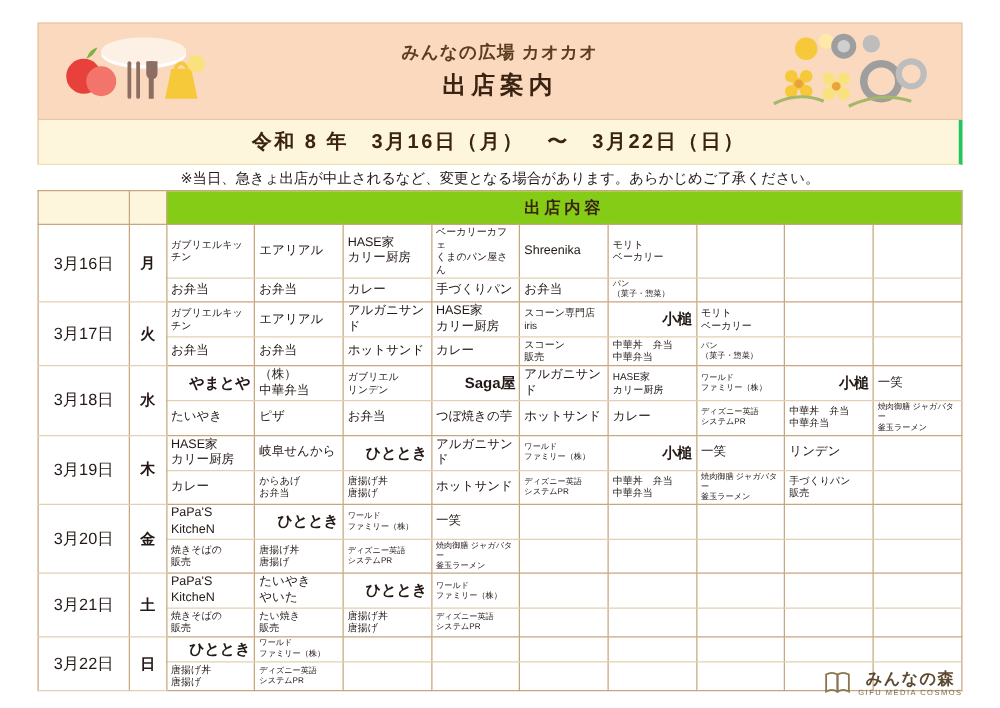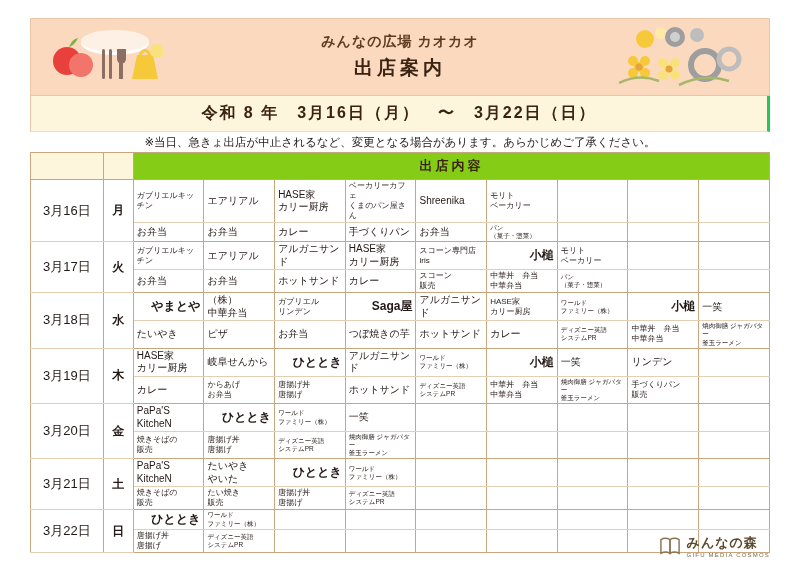--- a/index.html
+++ b/index.html
@@ -89,21 +89,21 @@
   .big{font-size:12px;font-weight:bold;text-align:right;}
   .mid{font-size:10px;}
   .sm{font-size:8px;}
   .xs{font-size:6.5px;}
   .row-top td{border-bottom:1px solid #e3cfb4;}
   .row-bot td{border-top:none;}
   .empty{background:#ffffff;}
   
   .footer{
     position:absolute;right:30px;bottom:8px;
-    display:flex;align-items:center;gap:6px;
+    display:flex;align-items:center;gap:6px;text-align:center;
   }
   .logo-mark{width:22px;height:20px;}
   .logo-text-main{font-size:13px;font-weight:bold;color:#5c4a2e;letter-spacing:1px;}
   .logo-text-sub{font-size:6px;color:#7a6a4e;letter-spacing:1.2px;}
 </style>
 </head>
 <body>
 
 <div class="page">
 

